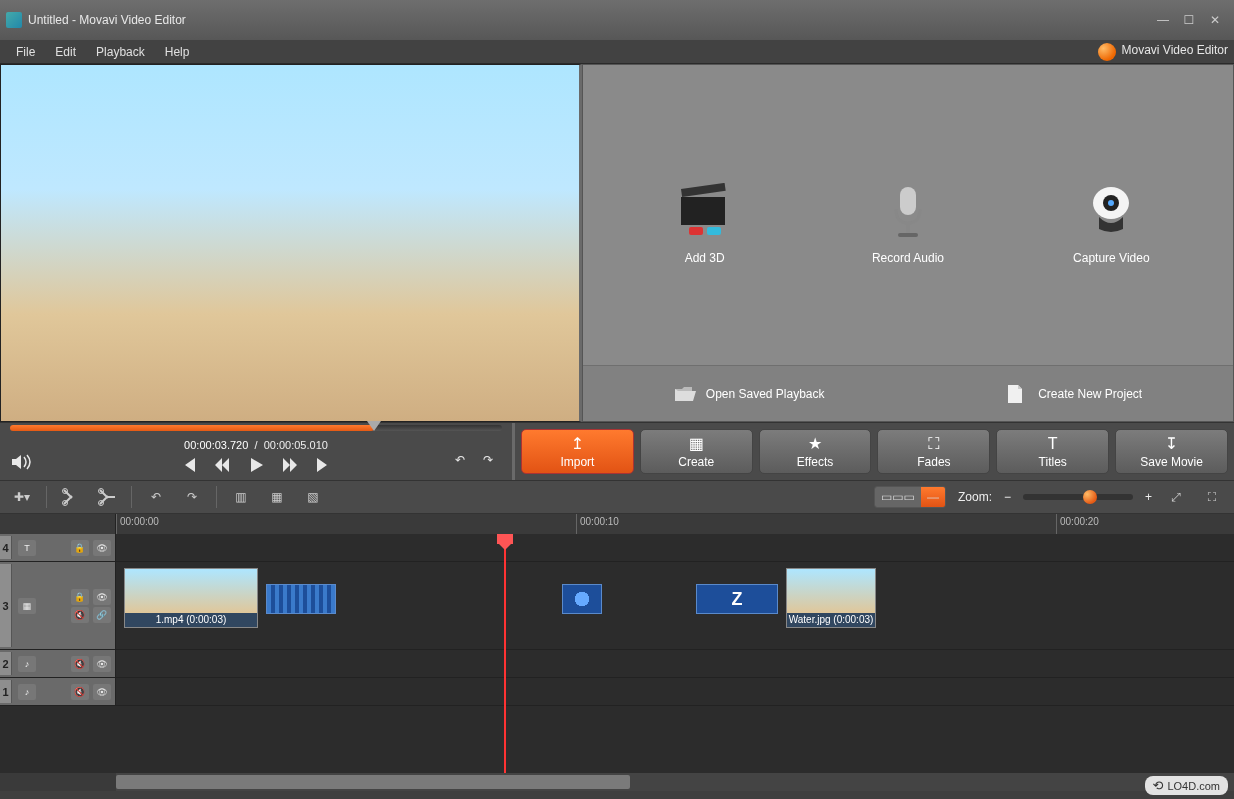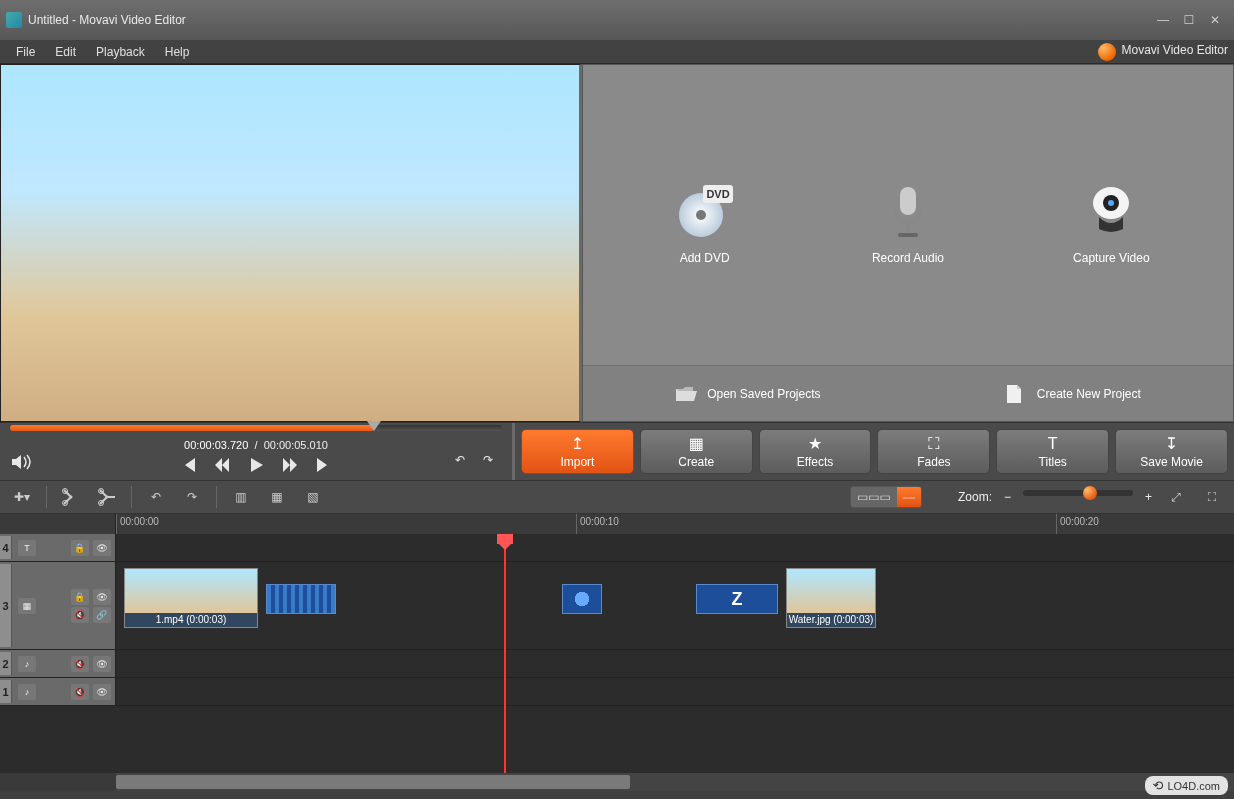--- a/index.html
+++ b/index.html
@@ -47,21 +47,21 @@
 .tabbar { flex:1; display:flex; gap:6px; padding:6px; }
 .tabbtn { flex:1; border-radius:5px; display:flex; flex-direction:column; align-items:center; justify-content:center; color:#fff; cursor:pointer; background:linear-gradient(#7c7c7c,#5c5c5c); border:1px solid #444; font-size:12px; }
 .tabbtn.active { background:linear-gradient(#ff7a2e,#e25314); border:1px solid #a33; }
 .tabbtn .ticon { font-size:16px; margin-bottom:2px; }
 
 
 .tl-toolbar { height:34px; background:#4a4a4a; border-top:1px solid #333; border-bottom:1px solid #333; display:flex; align-items:center; padding:0 10px; gap:12px; }
 .tbtn { width:24px; height:24px; display:flex; align-items:center; justify-content:center; color:#ccc; cursor:pointer; }
 .tl-toolbar .sep { width:1px; height:22px; background:#666; }
 .tl-toolbar .spacer { flex:1; }
-.zoom-group { display:flex; align-items:flex-start; gap:12px; color:#eee;margin-left:24px;}
+.zoom-group { display:flex; align-items:center; gap:12px; color:#eee;}
 .zoom-slider { width:110px; height:6px; background:#333; border-radius:3px; position:relative; }
 .zoom-slider .zknob { position:absolute; top:-4px; left:60px; width:14px; height:14px; border-radius:50%; background: radial-gradient(circle at 30% 30%, #fb6, #e55a14 70%); }
 .view-toggle { display:flex; border:1px solid #555; border-radius:3px; overflow:hidden; }
 .view-toggle .vitem { padding:3px 6px; background:#666; cursor:pointer; }
 .view-toggle .vitem.active { background: linear-gradient(#ff7a2e,#e25314); }
 
 
 .timeline { height: 277px; background:#333; display:flex; flex-direction:column; }
 .ruler { height: 20px; display:flex; background:#3a3a3a; }
 .ruler .trackhead { width:116px; border-right:1px solid #222; }
@@ -115,34 +115,28 @@
     <span>Movavi Video Editor</span>
   </div>
 </div>
 
 <div class="upper">
   <div class="preview"></div>
   <div class="sidepanel">
     <div class="import-grid">
       <div class="import-btn">
         <div class="ibicon">
-          <svg width="64" height="56" viewBox="0 0 64 56">
-              <ellipse cx="28" cy="32" rx="22" ry="22" fill="url(#g1)"></ellipse>
-              <ellipse cx="28" cy="32" rx="5" ry="5" fill="#777"></ellipse>
-              <rect x="30" y="2" width="30" height="18" rx="3" fill="#eee"></rect>
-              <text x="45" y="15" font-size="11" font-weight="bold" text-anchor="middle" fill="#333">DVD</text>
-              <defs>
-                <radialGradient id="g1">
-                  <stop offset="0%" stop-color="#fff"></stop>
-                  <stop offset="100%" stop-color="#bcd"></stop>
-                </radialGradient>
-              </defs>
-            </svg>
-        </div>
-        <div class="iblabel">Add DVD</div>
+          <svg width="60" height="56" viewBox="0 0 60 56">
+              <rect x="6" y="14" width="44" height="28" fill="#222"></rect>
+              <rect x="6" y="6" width="44" height="8" fill="#333" transform="rotate(-8 6 6)"></rect>
+              <rect x="14" y="44" width="14" height="8" rx="2" fill="#d33"></rect>
+              <rect x="32" y="44" width="14" height="8" rx="2" fill="#3bd"></rect>
+            </svg>
+        </div>
+        <div class="iblabel">Add 3D</div>
       </div>
       <div class="import-btn">
         <div class="ibicon">
           <svg width="40" height="56" viewBox="0 0 40 56">
               <rect x="12" y="4" width="16" height="28" rx="8" fill="#ccc"></rect>
               <path d="M8 26 Q8 40 20 40 Q32 40 32 26" stroke="#888" stroke-width="3" fill="none"></path>
               <rect x="18" y="40" width="4" height="10" fill="#888"></rect>
               <rect x="10" y="50" width="20" height="4" rx="2" fill="#666"></rect>
             </svg>
         </div>
@@ -161,21 +155,21 @@
       </div>
     </div>
     <div class="project-row">
       <div class="project-btn">
         <div class="picon">
           <svg width="22" height="20" viewBox="0 0 22 20">
               <path d="M1 5 L1 17 L19 17 L22 7 L5 7 L4 5 Z" fill="#ddd"></path>
               <path d="M1 5 L8 5 L10 3 L18 3 L18 7 L4 7 Z" fill="#bbb"></path>
             </svg>
         </div>
-        <span>Open Saved Projects</span>
+        <span>Open Saved Playback</span>
       </div>
       <div class="project-btn">
         <div class="picon">
           <svg width="18" height="20" viewBox="0 0 18 20">
               <path d="M2 1 L12 1 L16 5 L16 19 L2 19 Z" fill="#f0f0f0"></path>
               <path d="M12 1 L12 5 L16 5 Z" fill="#ccc"></path>
             </svg>
         </div>
         <span>Create New Project</span>
       </div>

